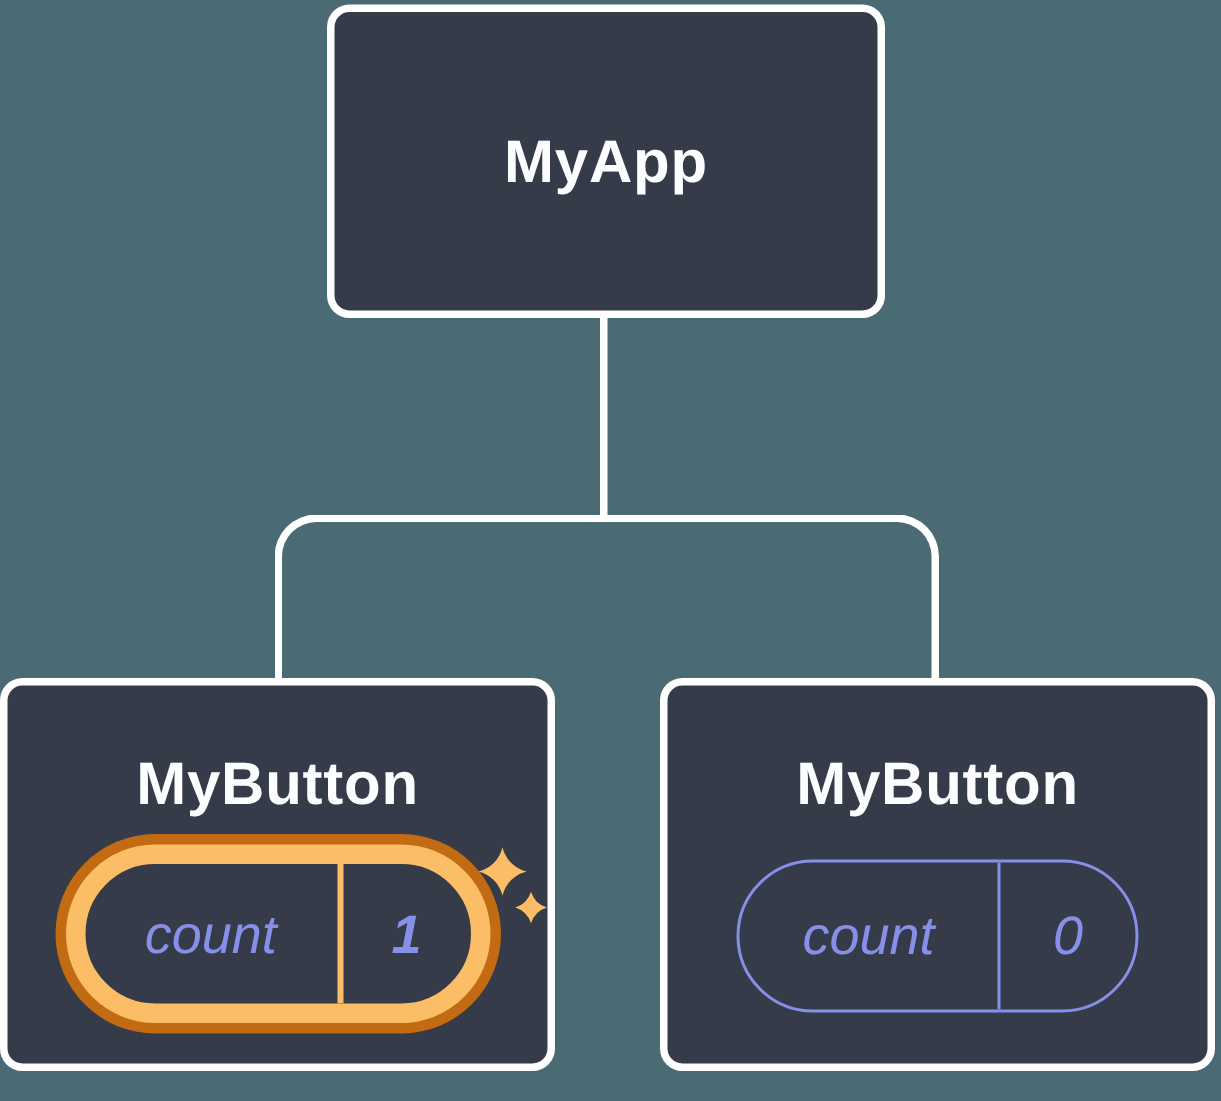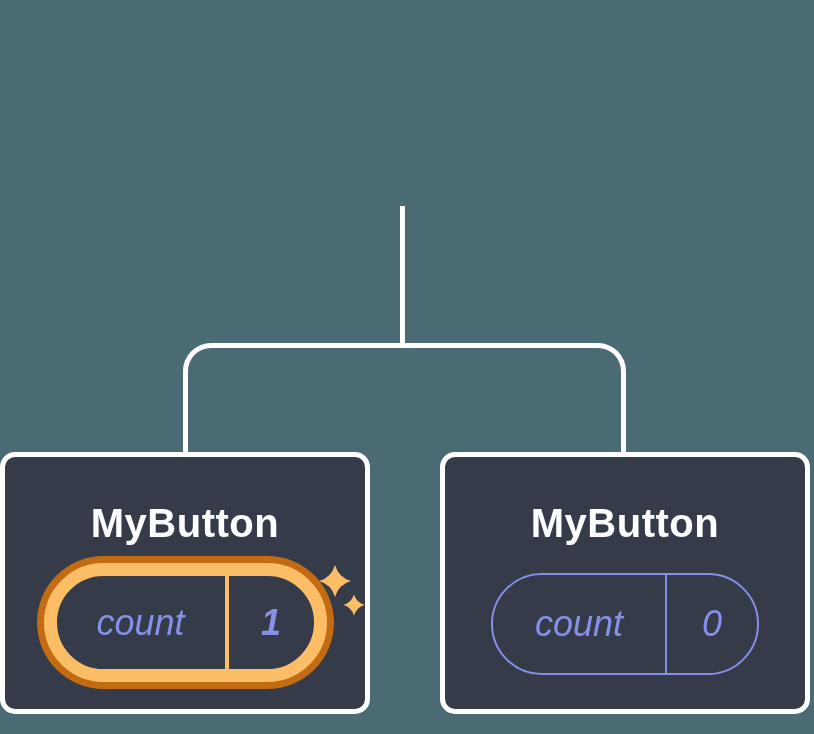--- a/index.html
+++ b/index.html
@@ -115,20 +115,23 @@
   .sparkles path { fill: var(--sparkle); }
 </style>
 </head>
 <body>
 
 <div class="canvas">
 
   <div class="stem"></div>
   <div class="branch"></div>
 
+  <div class="node node-root">
+    <span class="node-title">MyApp</span>
+  </div>
 
   <div class="node node-child node-child-left">
     <span class="node-title">MyButton</span>
     <div class="pill pill-highlight">
       <span class="state-key">count</span>
       <span class="pill-divider divider-orange"></span>
       <span class="state-value bold">1</span>
     </div>
   </div>
 

